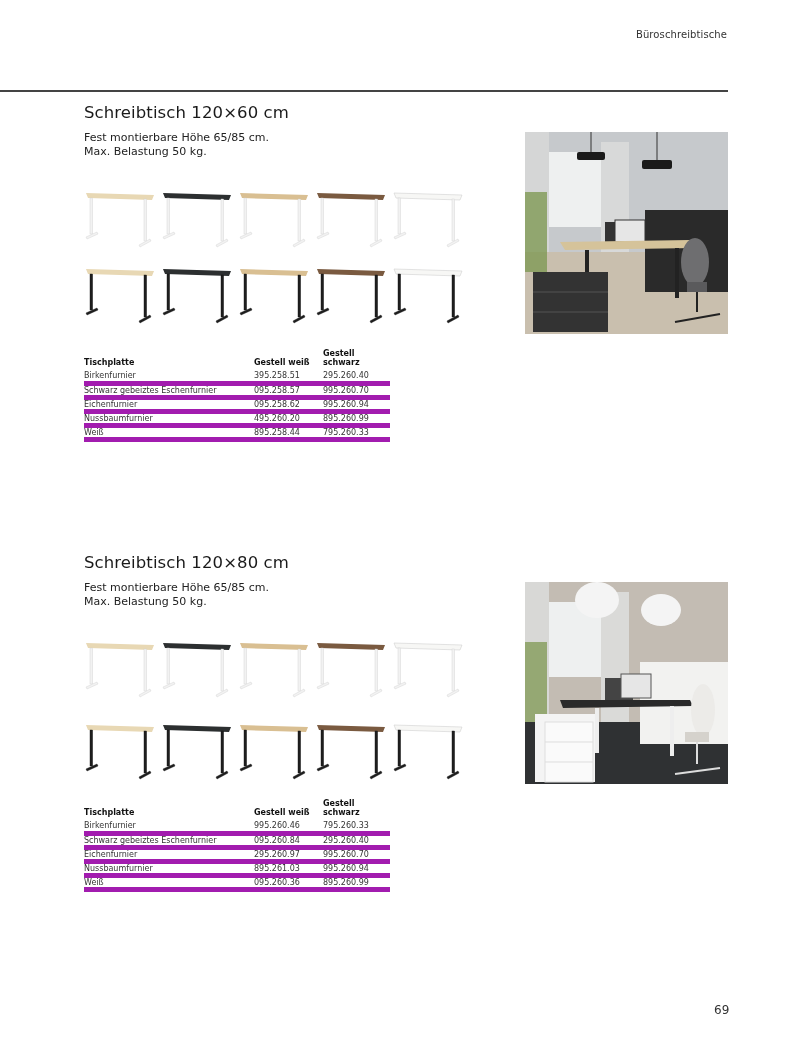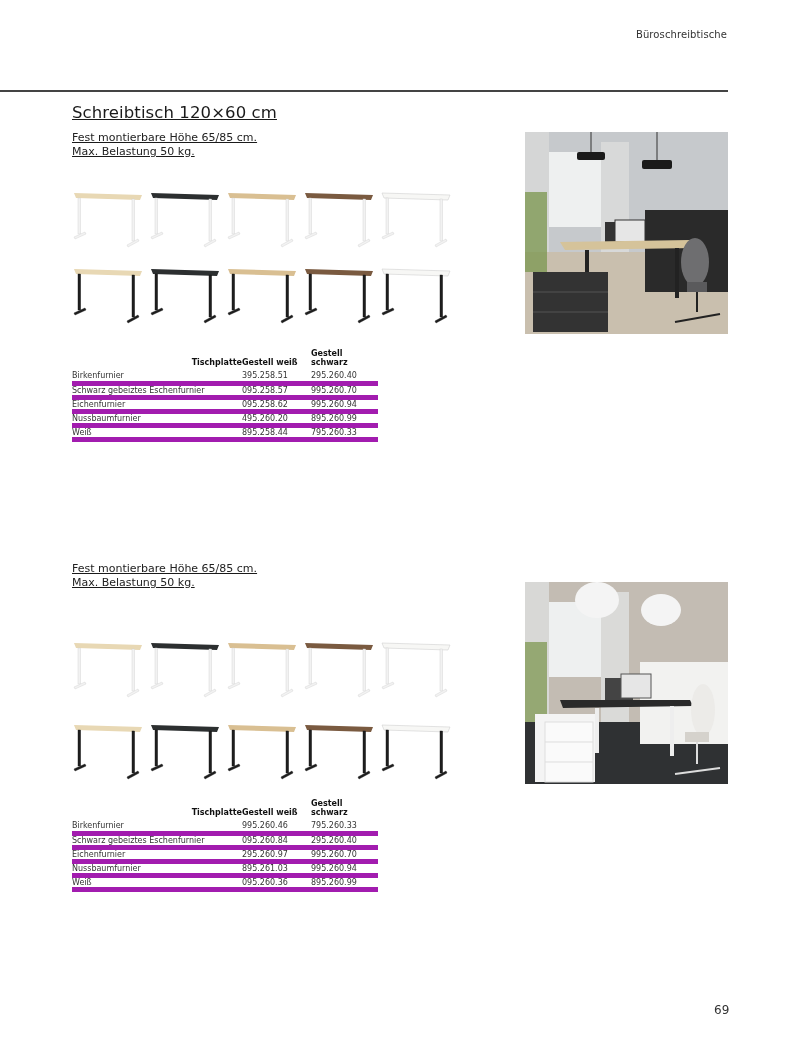--- a/index.html
+++ b/index.html
@@ -2,33 +2,33 @@
 <html><head>
   <meta charset="utf-8">
   <style>
     * { box-sizing: border-box; margin: 0; padding: 0; }
     html, body { width: 800px; height: 1051px; background: #ffffff; overflow: hidden; }
     body { position: relative; font-family: "DejaVu Sans", sans-serif; color: #1a1a1a; }
 
     .running-head { position: absolute; top: 29px; right: 73px; font-size: 10px; color: #333; letter-spacing: 0.1px; }
     .head-rule { position: absolute; top: 90px; left: 0; width: 728px; height: 1.5px; background: #444; }
 
-    .section { position: absolute; left: 72px; width: 660px; text-decoration: underline; }
+    .section { position: absolute; left: 84px; width: 660px; }
     .section-title { font-size: 16.5px; font-weight: normal; color: #1a1a1a; letter-spacing: 0.1px; }
     .section-desc { margin-top: 9px; font-size: 11px; line-height: 14px; color: #222; }
 
     .desk-grid { position: absolute; left: 0; width: 380px; }
     .desk-row { position: absolute; left: 0; height: 60px; width: 380px; }
     .desk { position: absolute; width: 72px; height: 60px; }
     .desk svg { width: 72px; height: 60px; display: block; }
 
     .spec-table { position: absolute; left: 0; width: 306px; border-collapse: collapse; font-size: 8px; color: #333; }
     .spec-table th { text-align: left; font-weight: bold; color: #111; padding: 0 0 3px 0; height: 14px; vertical-align: bottom; }
     .spec-table td { height: 13.3px; border-bottom: 5px solid #a21caf; padding: 0; vertical-align: middle; white-space: nowrap; }
-    .spec-table .c1 { width: 170px; text-align: right; }
+    .spec-table .c1 { width: 170px; }
     .spec-table .c2 { width: 69px; }
     .spec-table .c3 { width: 67px; }
 
     .photo { position: absolute; left: 525px; width: 203px; height: 202px; overflow: hidden; }
     .photo svg { width: 203px; height: 202px; display: block; }
 
     .page-number { position: absolute; top: 1003px; left: 714px; font-size: 12px; color: #333; }
   </style>
 </head>
 <body>
@@ -199,20 +199,21 @@
     <line x1="8" y1="160" x2="83" y2="160" stroke="#555" stroke-width="1"></line>
     <line x1="8" y1="180" x2="83" y2="180" stroke="#555" stroke-width="1"></line>
     <ellipse cx="170" cy="130" rx="14" ry="24" fill="#6e6e70"></ellipse>
     <rect x="162" y="150" width="20" height="10" fill="#5a5a5c"></rect>
     <line x1="172" y1="160" x2="172" y2="180" stroke="#222" stroke-width="2"></line>
     <line x1="150" y1="190" x2="195" y2="182" stroke="#222" stroke-width="2"></line>
   </svg>
 </div>
 
 <div class="section" style="top:553px;">
+  <h2 class="section-title">Schreibtisch 120×80 cm</h2>
   <div class="section-desc">
     <div>Fest montierbare Höhe 65/85 cm.</div>
     <div>Max. Belastung 50 kg.</div>
   </div>
   <div class="desk-grid" style="top:88px;">
     <div class="desk-row" style="top:0;">
         <div class="desk" title="Birkenfurnier" style="left: 0px;">
           <svg viewBox="0 0 72 60">
             <polygon points="2,2 70,4 68,9 4,7" fill="#e8d8b4" stroke="none" stroke-width="0.6"></polygon>
             <rect x="6" y="7" width="2.6" height="36" fill="#f2f2f2" stroke="#cfcfcf" stroke-width="0.4"></rect>

